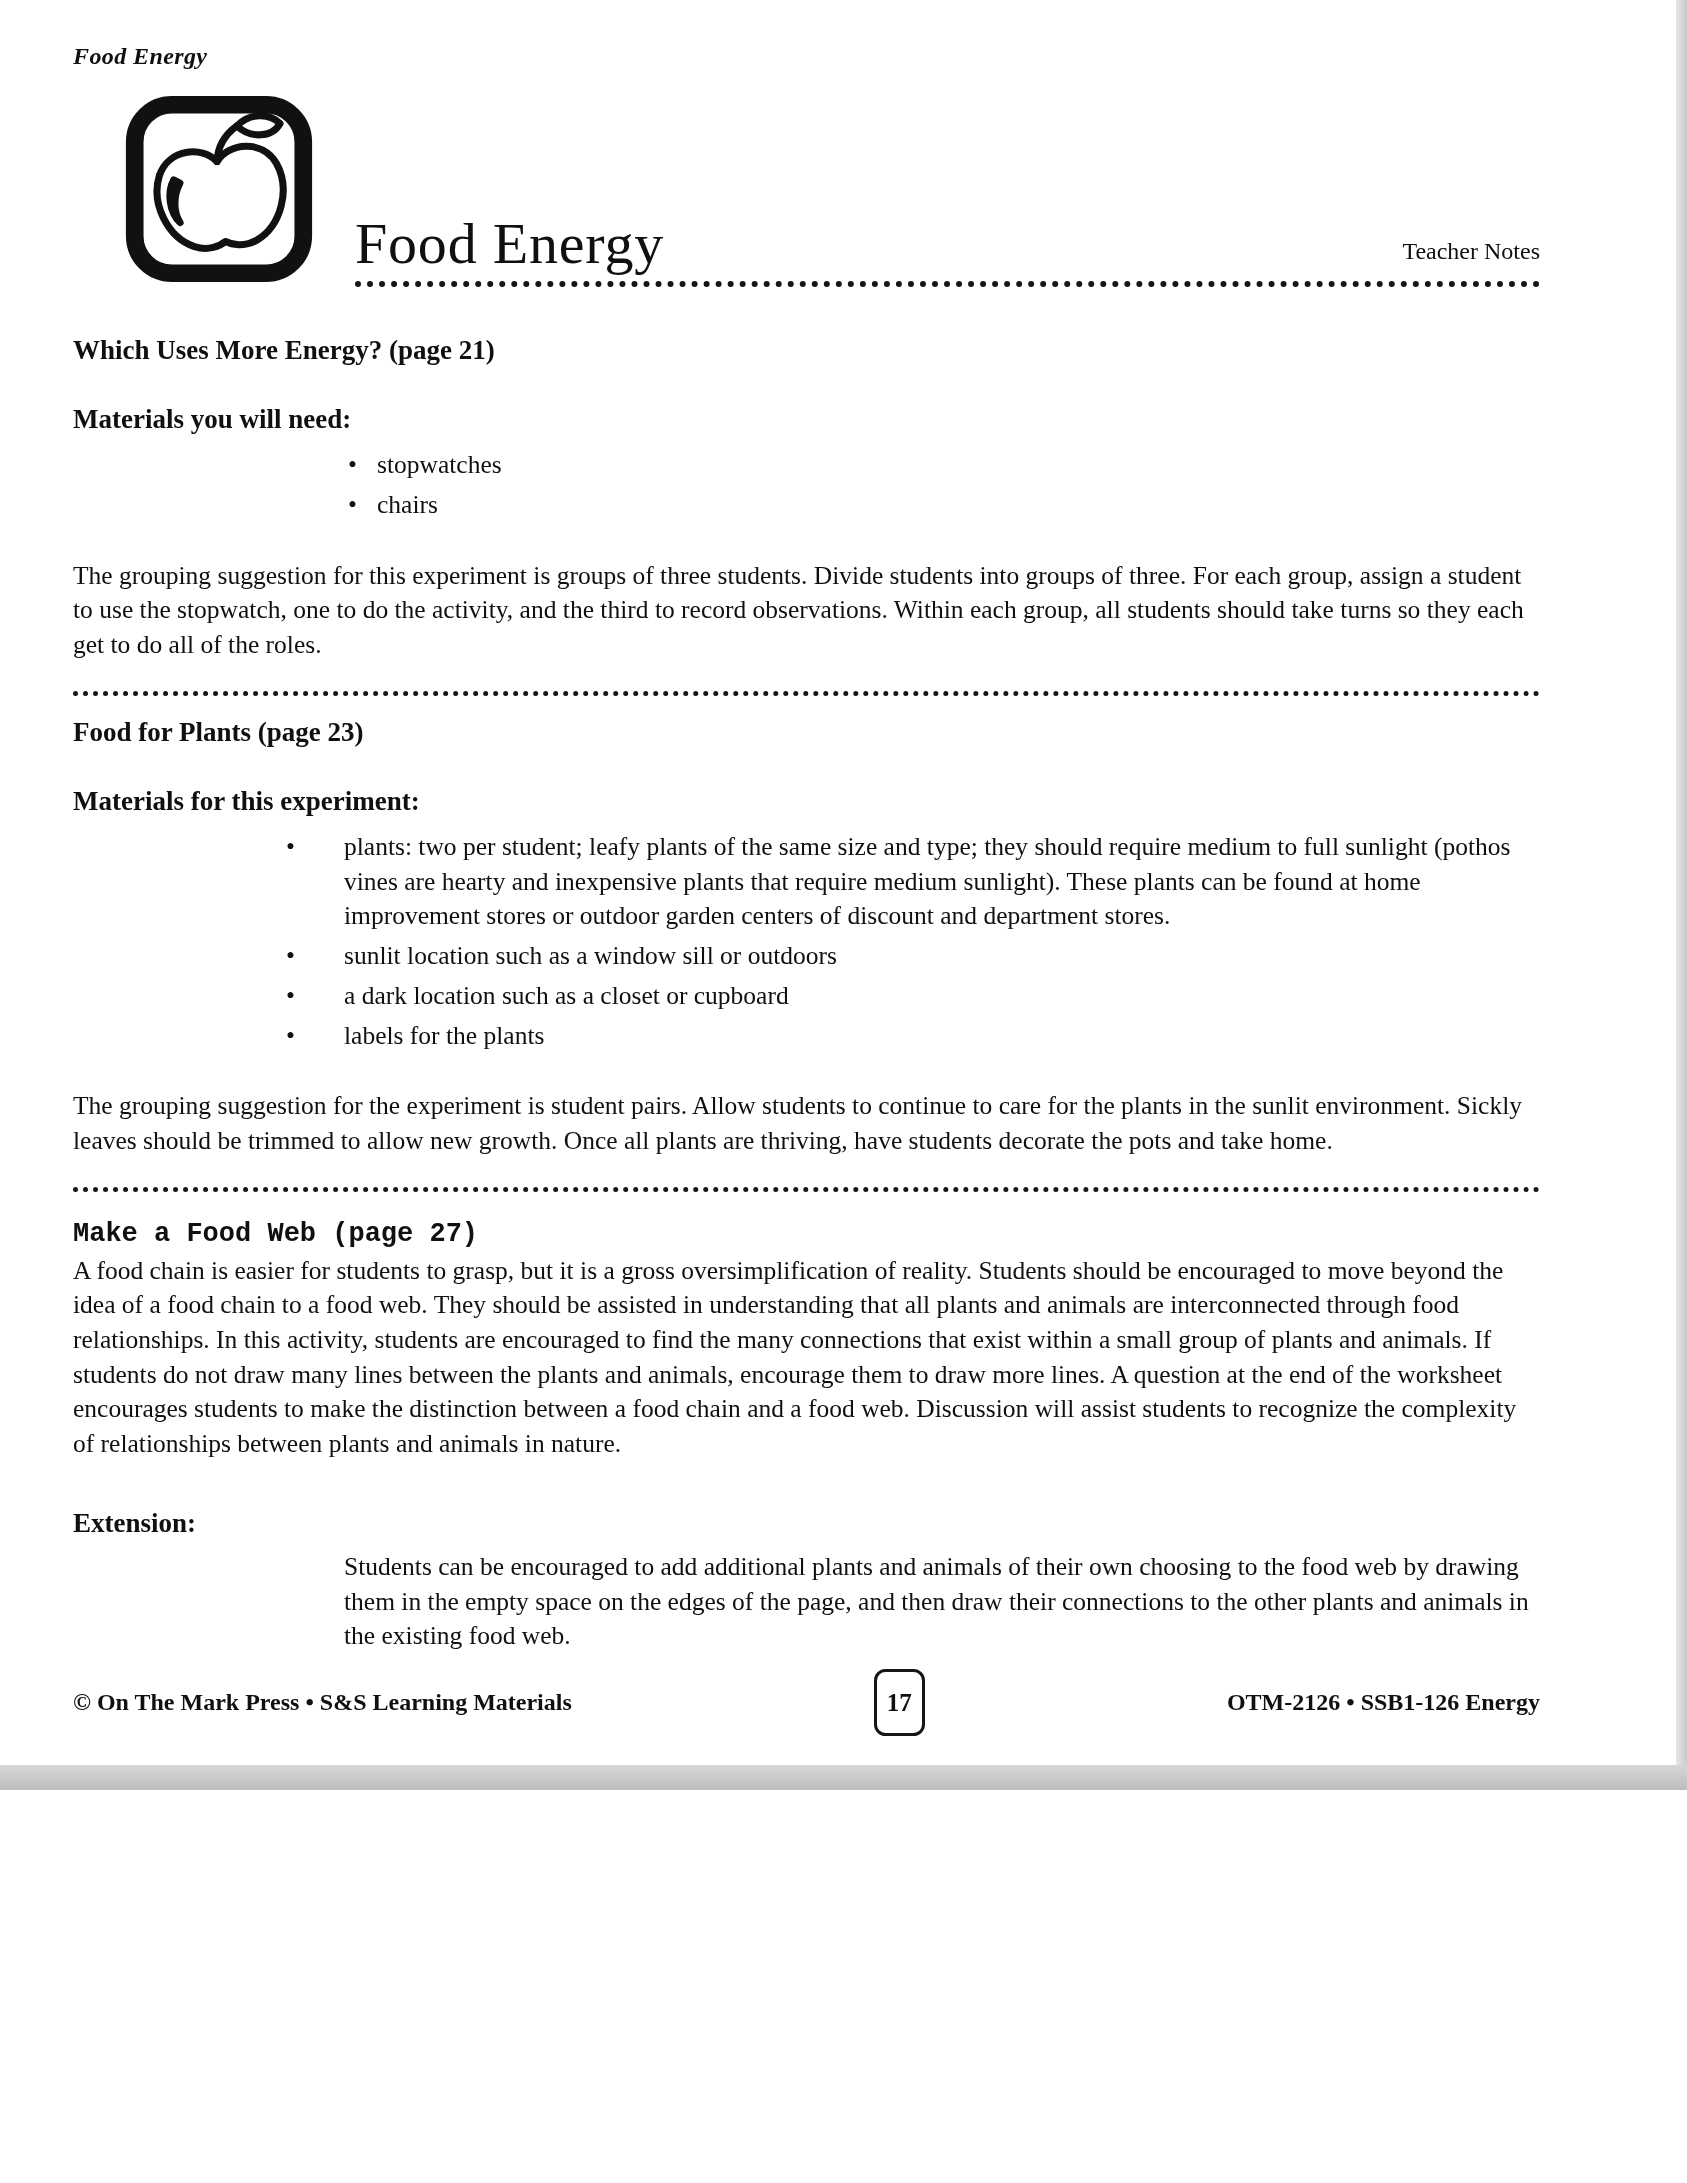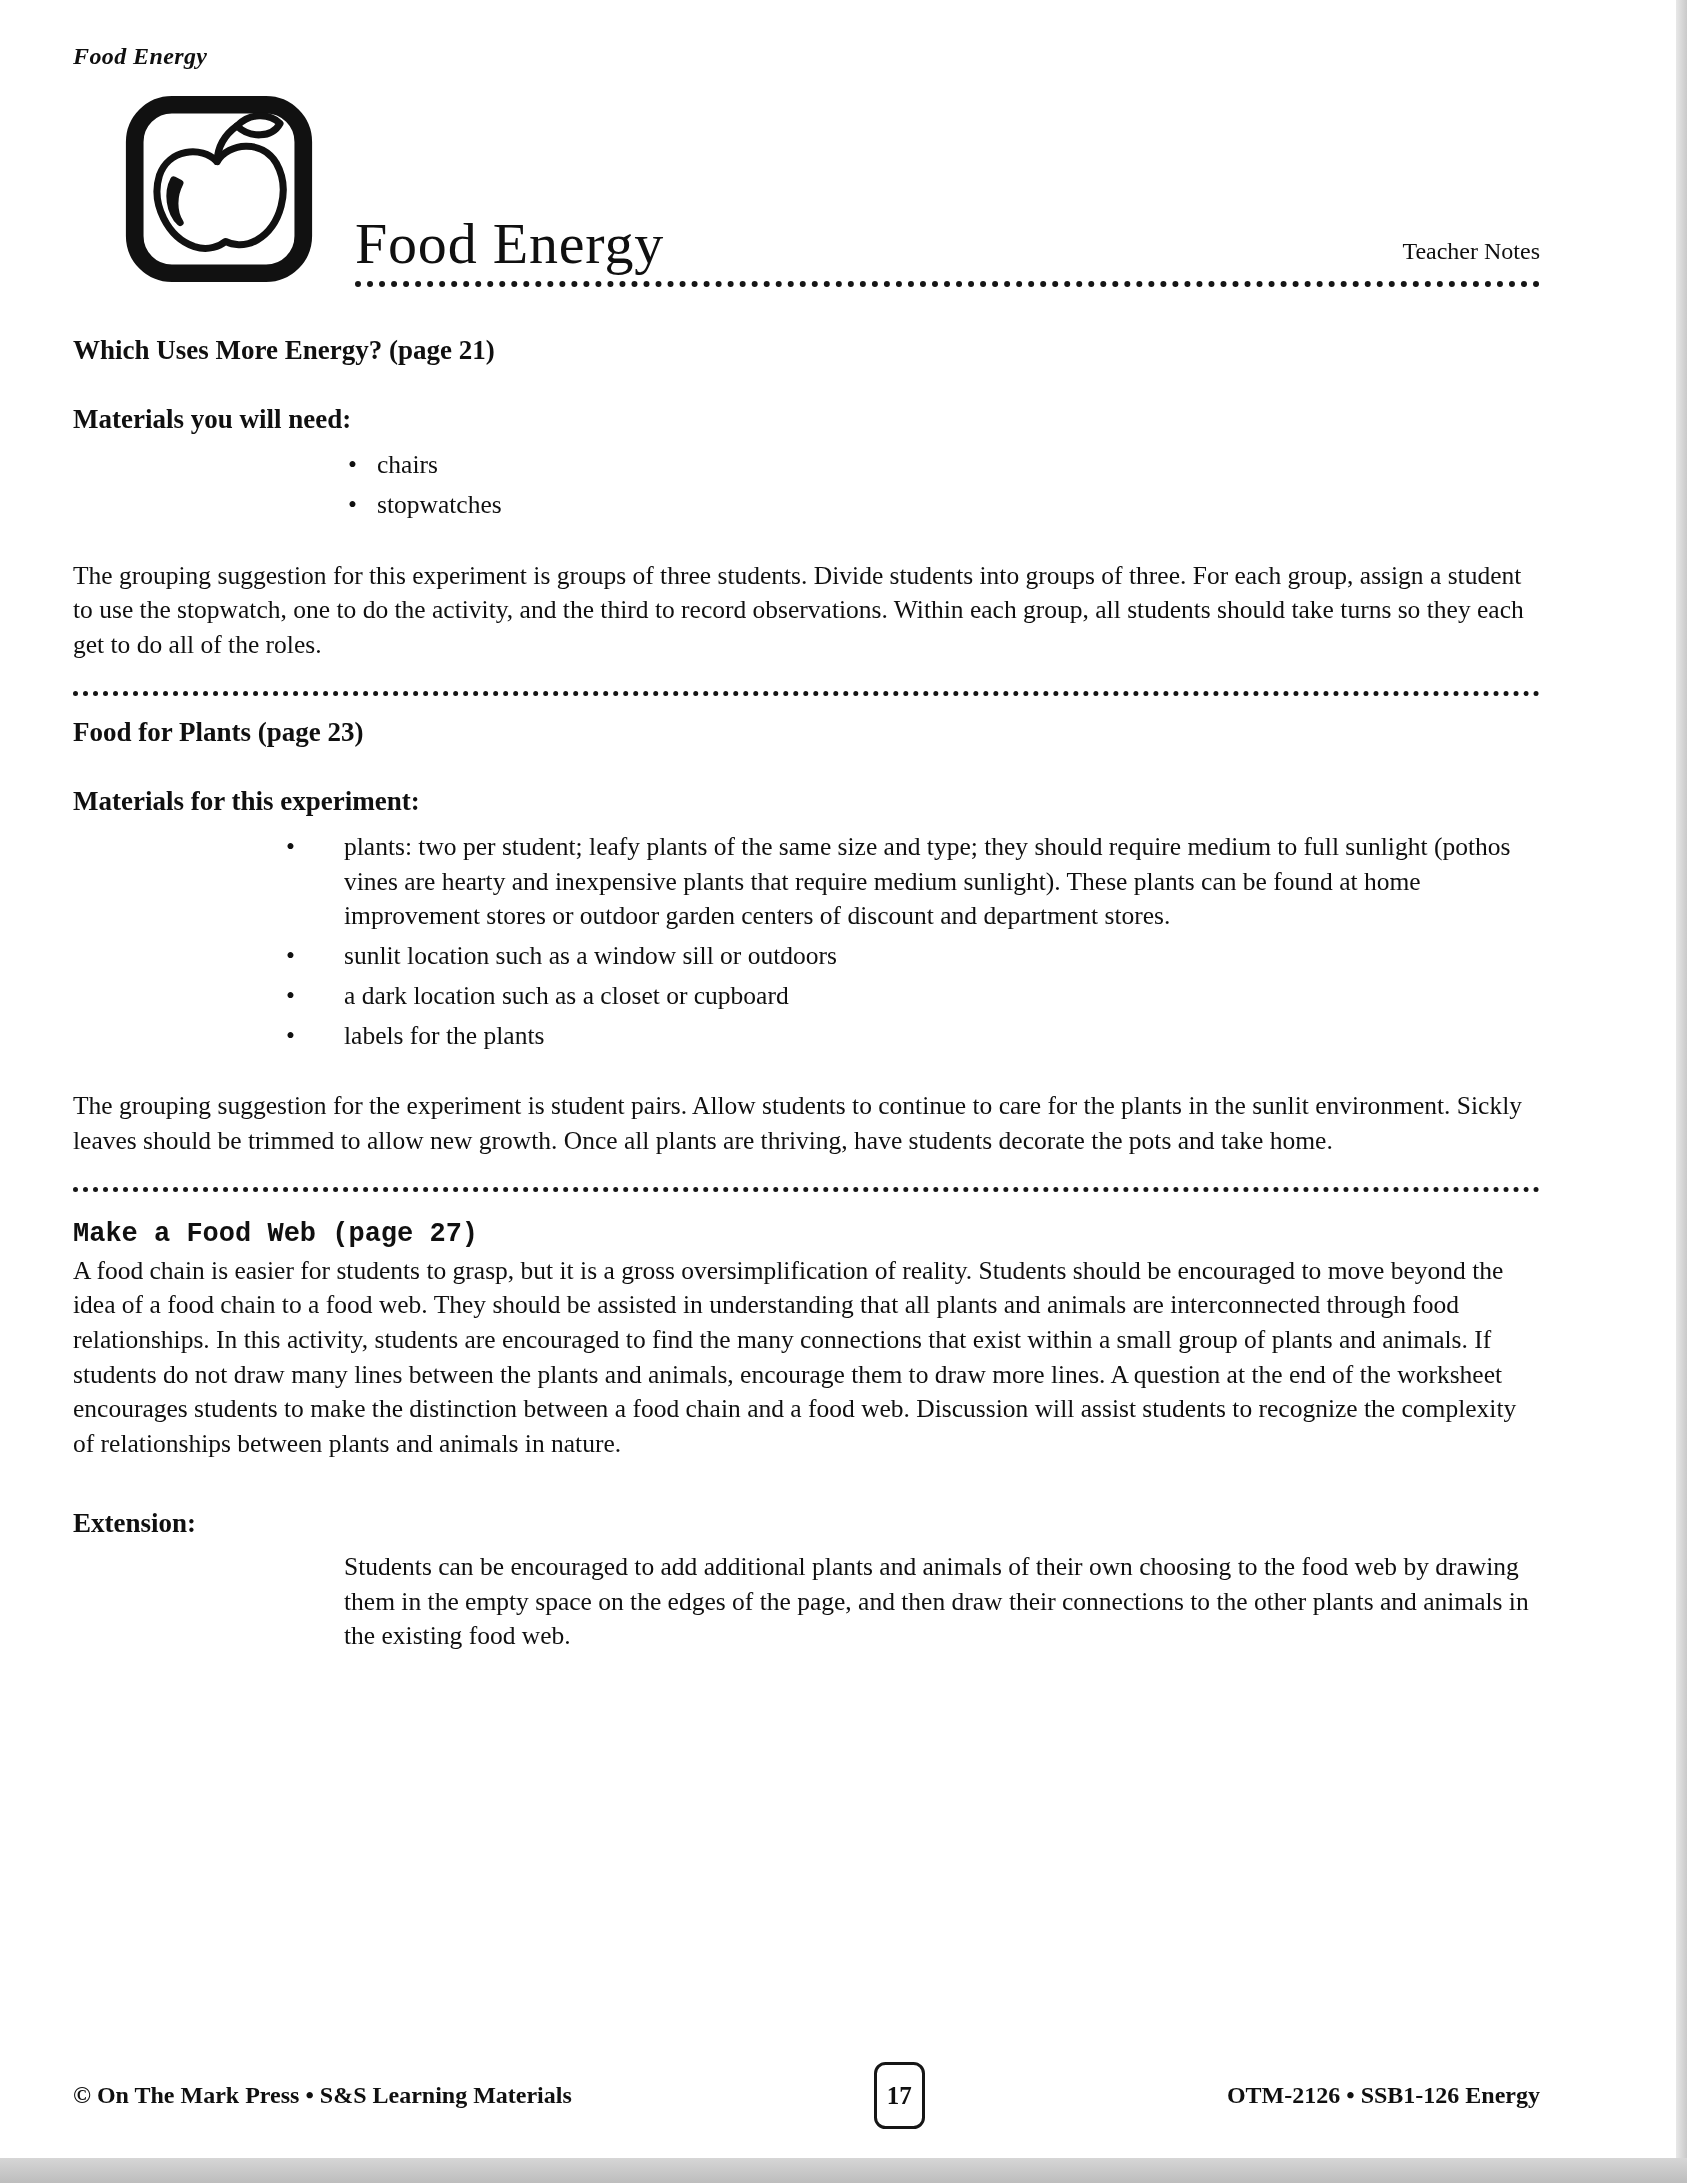--- a/index.html
+++ b/index.html
@@ -1,18 +1,18 @@
 <!DOCTYPE html>
 <html style="font-size:13px"><head>
 <meta charset="utf-8">
 <style>
   html,body { margin:0; padding:0; background:#ffffff; }
   .page {
     position:relative;
-    width:1687px; height:2183px;
+    width:1687px; height:1790px;
     background:#ffffff;
     font-family:"Liberation Serif", serif;
     color:#101010;
     overflow:hidden;
   }
   .content { padding:43px 147px 0 73px; }
 
   .corner-label {
     font-size:24px; font-weight:bold; font-style:italic;
     letter-spacing:0.4px;
@@ -86,22 +86,22 @@
       <div class="masthead-right">
         <h1 class="doc-title">Food Energy</h1>
         <span class="masthead-spacer"></span>
         <span class="teacher-notes">Teacher Notes</span>
       </div>
     </div>
 
     <h2 class="section-heading">Which Uses More Energy? (page 21)</h2>
     <h3 class="sub-heading">Materials you will need:</h3>
     <ul class="materials-1">
+      <li>stopwatches</li>
       <li>chairs</li>
-      <li>stopwatches</li>
     </ul>
     <p class="body-par">The grouping suggestion for this experiment is groups of three students. Divide students into groups of three. For each group, assign a student to use the stopwatch, one to do the activity, and the third to record observations. Within each group, all students should take turns so they each get to do all of the roles.</p>
 
     <div class="dots-divider"></div>
 
     <h2 class="section-heading tight-par" style="margin-top:21.4px;">Food for Plants (page 23)</h2>
     <h3 class="sub-heading">Materials for this experiment:</h3>
     <ul class="materials-2">
       <li>plants: two per student; leafy plants of the same size and type; they should require medium to full sunlight (pothos vines are hearty and inexpensive plants that require medium sunlight). These plants can be found at home improvement stores or outdoor garden centers of discount and department stores.</li>
       <li>sunlit location such as a window sill or outdoors</li>

